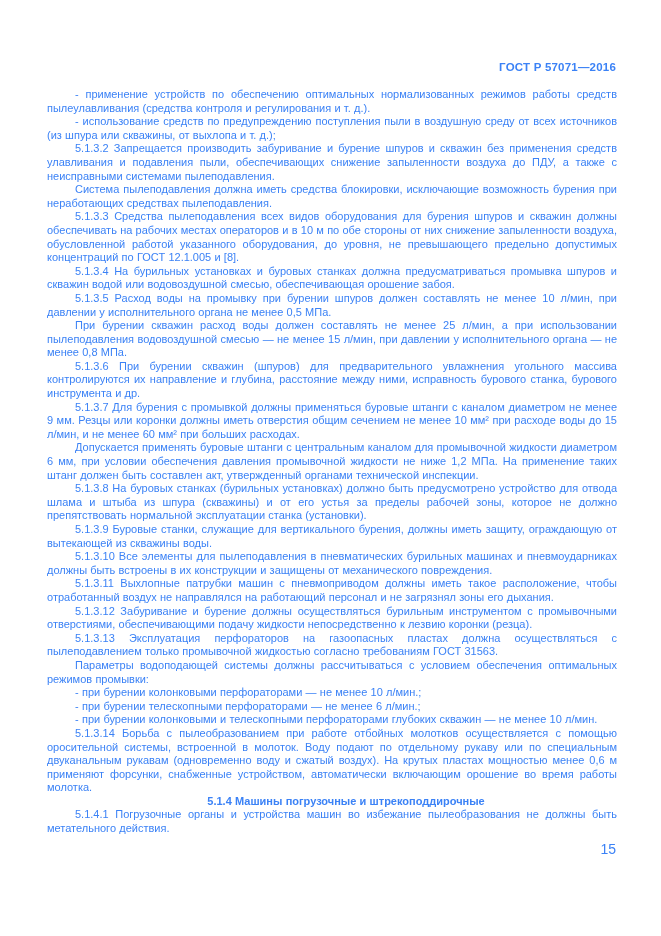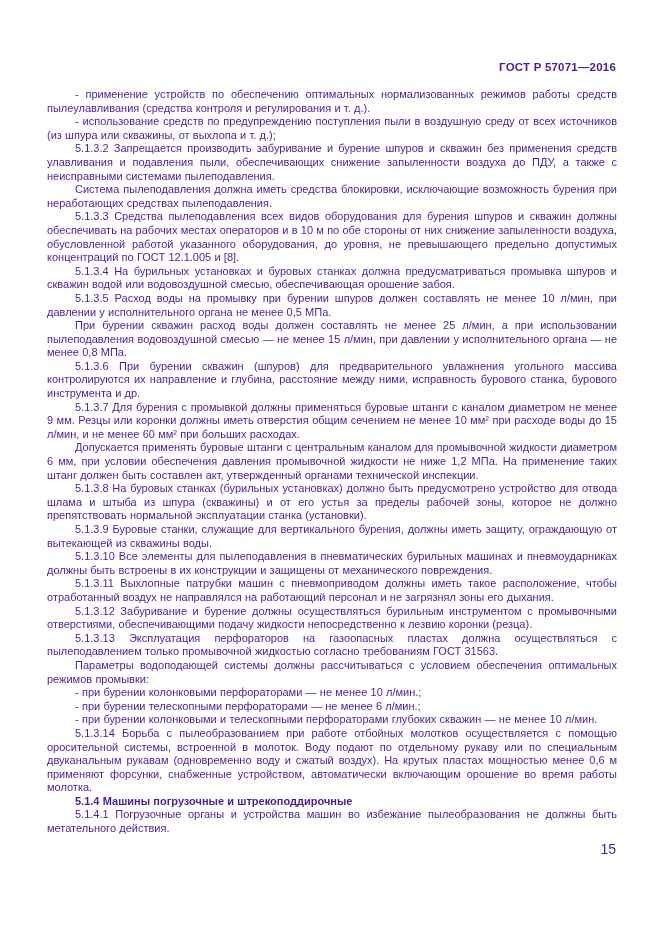--- a/index.html
+++ b/index.html
@@ -6,21 +6,21 @@
     margin: 0;
     padding: 0;
     background: #ffffff;
   }
   .page {
     position: relative;
     width: 661px;
     height: 936px;
     background: #ffffff;
     font-family: "Liberation Sans", sans-serif;
-    color: #4c1d95;
+    color: #3b82f6;
     overflow: hidden;
   }
   .doc-header {
     position: absolute;
     top: 61px;
     left: 47px;
     right: 45px;
     text-align: right;
     font-size: 11.5px;
     font-weight: bold;
@@ -36,21 +36,21 @@
     text-align: justify;
   }
   .content p {
     margin: 0;
     padding: 0;
     text-indent: 28px;
     word-spacing: 0.2px;
   }
   .content p.bold {
     font-weight: bold;
-    text-align: left;
+    text-align: center;
   }
   .page-number {
     position: absolute;
     top: 841px;
     right: 45px;
     font-size: 14px;
   }
 </style>
 </head>
 <body>

